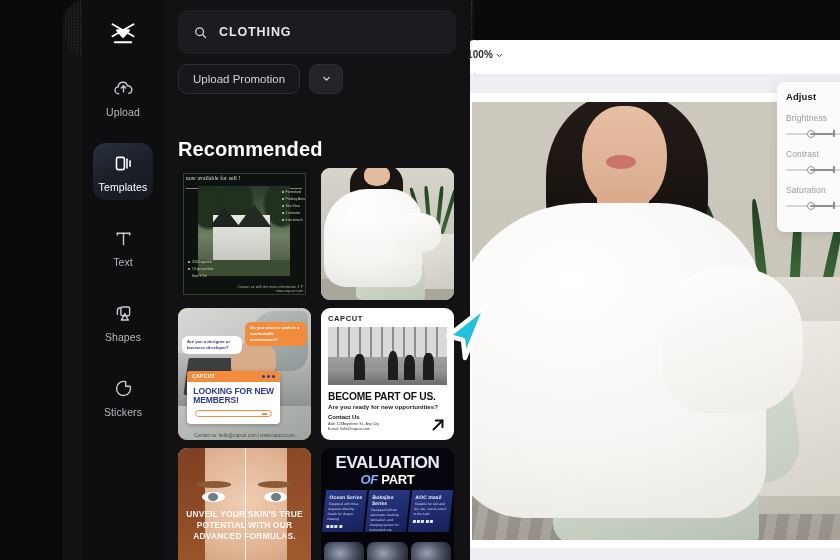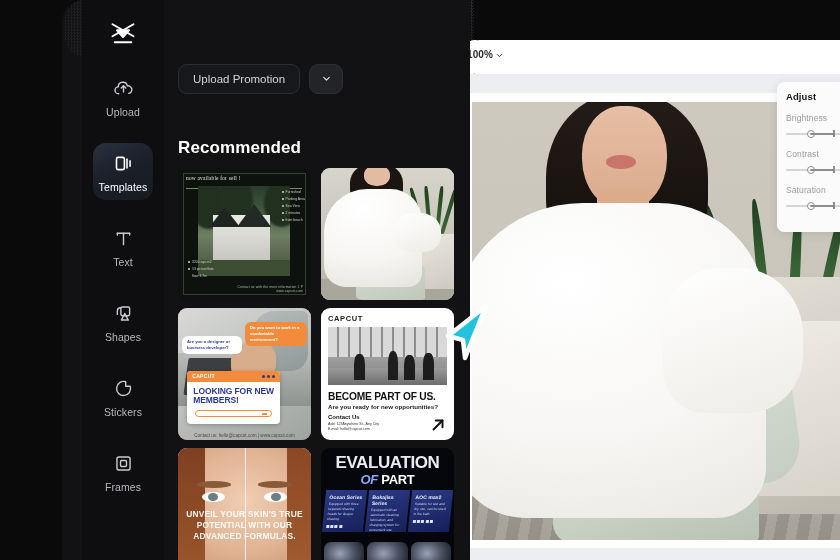--- a/index.html
+++ b/index.html
@@ -182,21 +182,21 @@
     font-size: 11.5px; color: #d3d4d8; white-space: nowrap;
   }
   .chip-more {
     width: 34px; height: 30px; border-radius: 9px;
     background: #222428; border: 1px solid #2c2e33;
     display:flex; align-items:center; justify-content:center; color:#e2e3e6;
   }
 
   .sec-title {
     position: absolute; left: 14px; top: 138px;
-    font-size: 17px; font-weight: 700; color: #ffffff; letter-spacing: .1px;
+    font-size: 20px; font-weight: 700; color: #ffffff; letter-spacing: .1px;
   }
 
   .grid {
     position: absolute; left: 14px; top: 168px; width: 278px;
     display: grid; grid-template-columns: 133px 133px; gap: 8px 10px;
   }
   .card { width: 133px; height: 132px; border-radius: 9px; overflow: hidden; position: relative; background:#1a1a1c; }
 
   
   .c1 { background: #0e120f; padding: 5px; }
@@ -460,33 +460,33 @@
 
       <div class="rail-item">
         <span class="rail-icon">
           <svg width="21" height="21" viewBox="0 0 24 24" fill="none" stroke="currentColor" stroke-width="1.6" stroke-linejoin="round">
             <path d="M14.5 4.3A8 8 0 1 0 19.7 9.5L14.5 9.5 14.5 4.3z"></path>
           </svg>
         </span>
         <span class="rail-label">Stickers</span>
       </div>
 
-      <div class="rail-item">
-        <span class="rail-icon">
-          <svg width="21" height="21" viewBox="0 0 24 24" fill="none" stroke="currentColor" stroke-width="1.6" stroke-linejoin="round">
-            <rect x="4.5" y="4.5" width="15" height="15" rx="2.4"></rect>
-            <rect x="8.6" y="8.6" width="6.8" height="6.8" rx="1.2"></rect>
+    </div>
+
+    <div class="tpanel">
+
+      <div class="search-box">
+        <span class="search-icon">
+          <svg width="15" height="15" viewBox="0 0 24 24" fill="none" stroke="currentColor" stroke-width="2" stroke-linecap="round">
+            <circle cx="10.6" cy="10.6" r="6.2"></circle>
+              <path d="M15.3 15.3 20 20"></path>
           </svg>
         </span>
-        <span class="rail-label">Frames</span>
-      </div>
-    </div>
-
-    <div class="tpanel">
-
+        <span class="search-text">CLOTHING</span>
+      </div>
 
       <div class="chips">
         <div class="chip">Upload Promotion</div>
         <div class="chip-more">
           <span>
             <svg width="11" height="11" viewBox="0 0 24 24" fill="none" stroke="currentColor" stroke-width="2.6" stroke-linecap="round" stroke-linejoin="round">
                 <path d="M6 9.5l6 6 6-6"></path>
               </svg>
           </span>
         </div>

